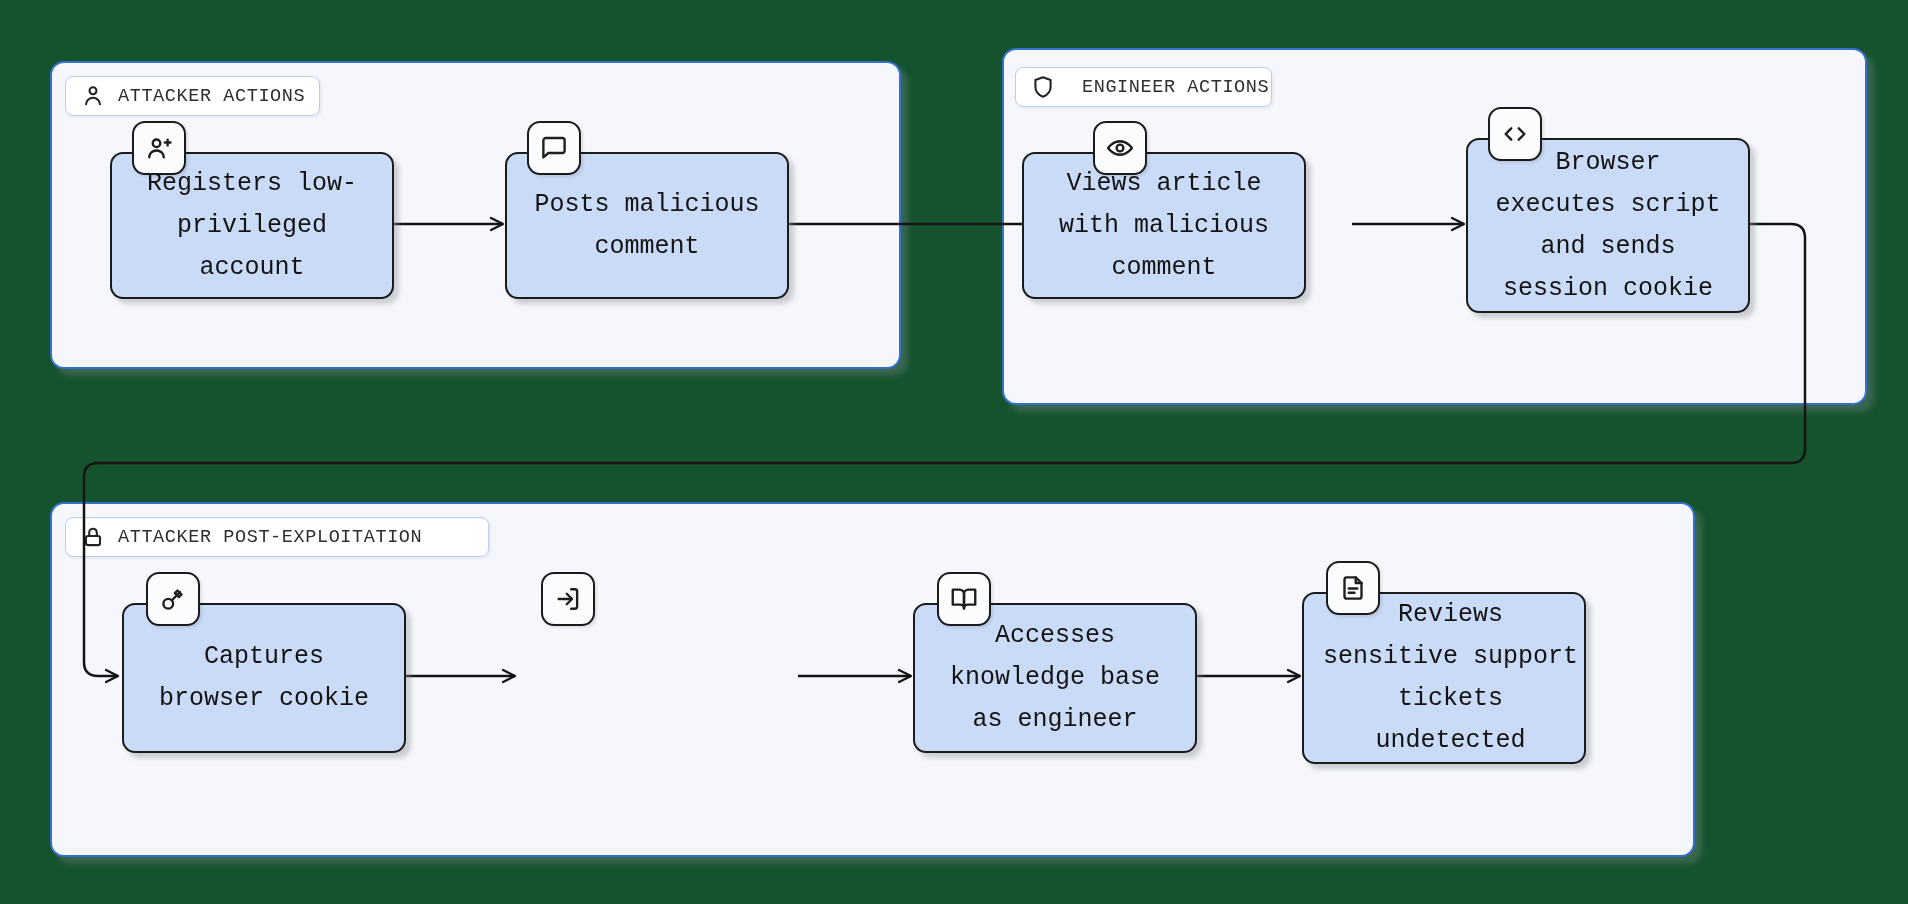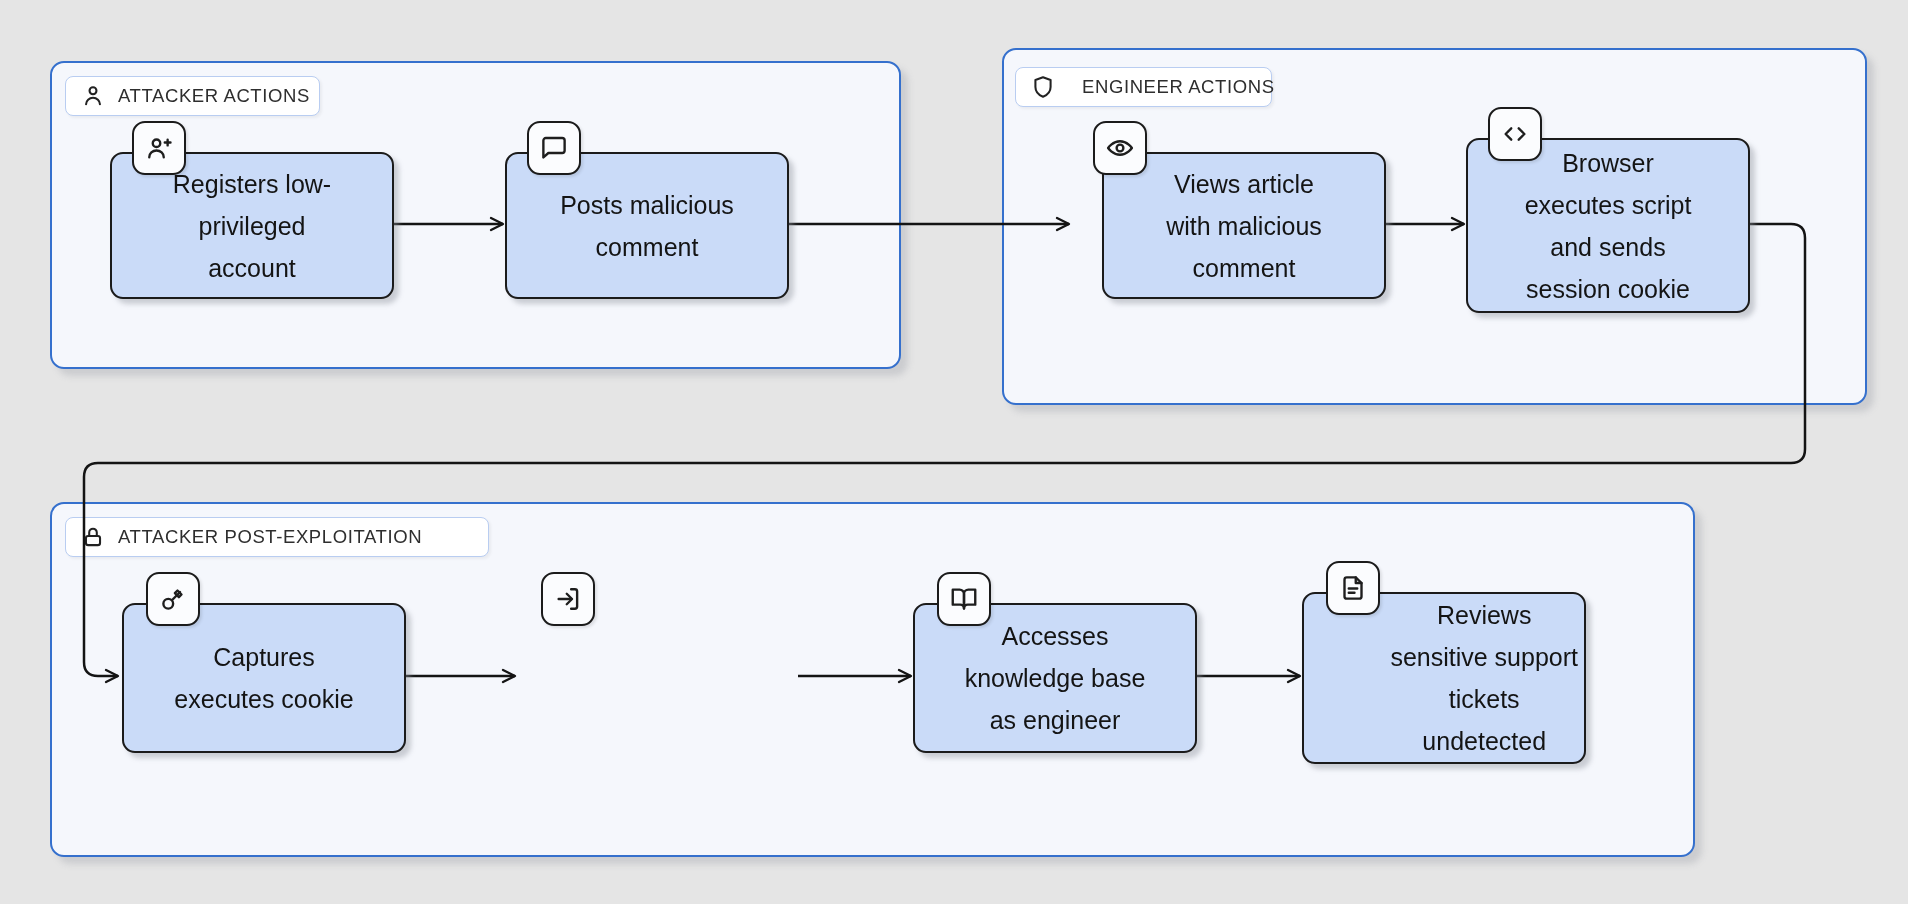--- a/index.html
+++ b/index.html
@@ -1,18 +1,18 @@
 <!DOCTYPE html>
 <html><head>
 <meta charset="utf-8">
 <style>
   html,body{margin:0;padding:0;background:#ffffff;}
   .canvas{
-    position:relative;width:1908px;height:904px;background:#e5e5e5;overflow:hidden;
-    font-family:Liberation Sans, sans-serif;color:#1c1c1c;
+    position:relative;width:1908px;height:904px;background:#14532d;overflow:hidden;
+    font-family:Liberation Mono, monospace;color:#1c1c1c;
   }
   .group{
     position:absolute;background:#f5f7fc;border:2px solid #3570cd;border-radius:14px;
     box-shadow:7px 7px 6px rgba(145,150,160,0.30);
   }
   .group-label{
     position:absolute;height:40px;background:#ffffff;border:1.5px solid #b9cdf1;border-radius:8px;
     display:flex;align-items:center;gap:12px;padding:0 14px;box-sizing:border-box;
     box-shadow:2px 2px 3px rgba(0,0,0,0.05);
   }
@@ -113,21 +113,21 @@
     <div class="node" style="left:505px;top:152px;width:280px;height:143px;">
       <div class="node-label">Posts malicious
 comment</div>
     </div>
     <div class="badge" style="left:527px;top:121px;">
       <svg viewBox="0 0 24 24">
           <path d="M20.5 14a2 2 0 0 1-2 2H7.5l-4 3.5V6a2 2 0 0 1 2-2h13a2 2 0 0 1 2 2z"></path>
         </svg>
     </div>
 
-    <div class="node" style="left:1102px;top:152px;width:280px;height:143px;">
+    <div class="node" style="left:1022px;top:152px;width:280px;height:143px;">
       <div class="node-label">Views article
 with malicious
 comment</div>
     </div>
     <div class="badge" style="left:1093px;top:121px;">
       <svg viewBox="0 0 24 24">
           <path d="M2.5 12 S6 6.6 12 6.6 21.5 12 21.5 12 18 17.4 12 17.4 2.5 12 2.5 12 Z"></path>
           <circle cx="12" cy="12" r="2.7"></circle>
         </svg>
     </div>
@@ -140,21 +140,21 @@
     </div>
     <div class="badge" style="left:1488px;top:107px;">
       <svg viewBox="0 0 24 24">
           <path d="M9 7.5 4.5 12 9 16.5"></path>
           <path d="M15 7.5 19.5 12 15 16.5"></path>
         </svg>
     </div>
 
     <div class="node" style="left:122px;top:603px;width:280px;height:146px;">
       <div class="node-label">Captures
-executes cookie</div>
+browser cookie</div>
     </div>
     <div class="badge" style="left:146px;top:572px;">
       <svg viewBox="0 0 24 24">
           <circle cx="8.2" cy="15.8" r="3.9"></circle>
           <path d="M11.1 13 L17.6 6.5"></path>
           <path d="M15.6 5.2 l3.2 3.2 -2.1 2.1 -3.2 -3.2 Z"></path>
         </svg>
     </div>
 
     <div class="badge" style="left:541px;top:572px;">

